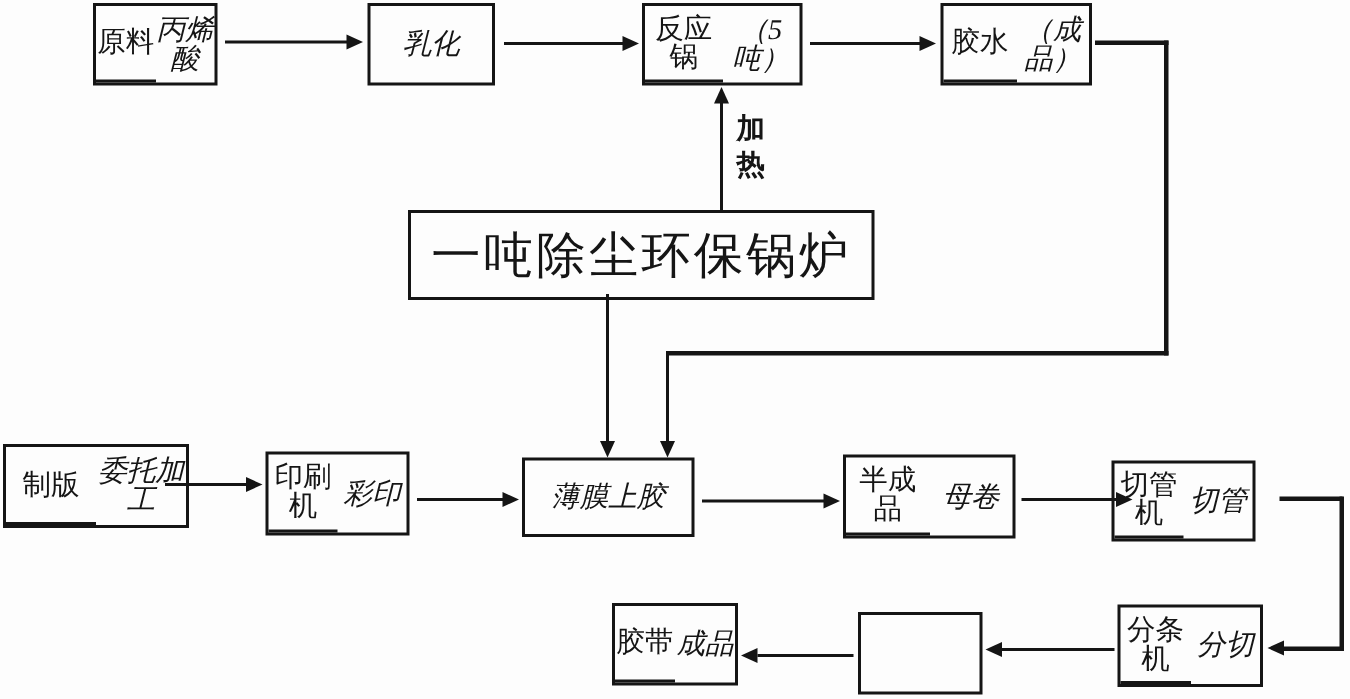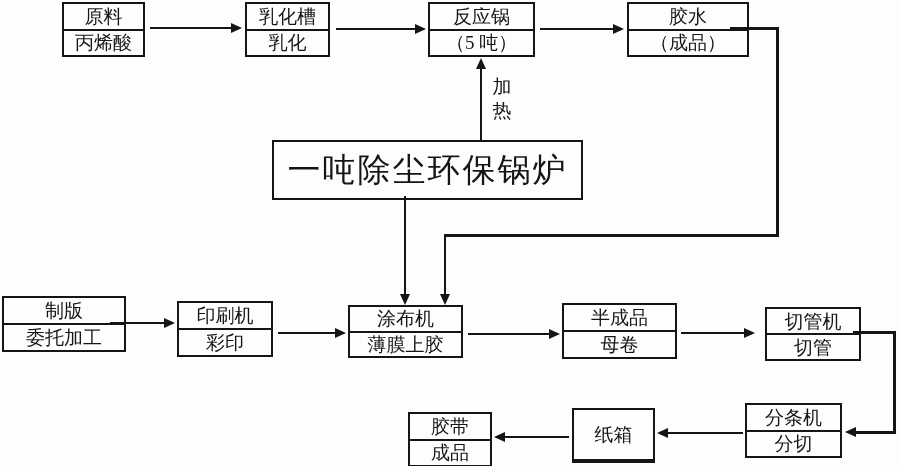--- a/index.html
+++ b/index.html
@@ -12,118 +12,114 @@
     width:900px;height:466px;
     background:var(--bg);
     font-family:"Liberation Serif","DejaVu Serif",serif;
     color:var(--ink);
     overflow:hidden;
   }
   .node{
     position:absolute;
     border:2px solid var(--ink);
     background:var(--bg);
-    display:flex;flex-direction:column;
+    display:flex;
     box-sizing:border-box;
     text-align:center;
     font-size:19px;
     line-height:1;
   }
   .node .c1{flex:1;border-bottom:2px solid var(--ink);display:flex;align-items:center;justify-content:center;}
-  .node .c2{flex:1;display:flex;align-items:center;justify-content:center;}
+  .node .c2{flex:1;display:flex;align-items:center;justify-content:center;font-style:italic;}
   .bignode{
     position:absolute;
     border:2px solid var(--ink);
     background:var(--bg);
     box-sizing:border-box;
     display:flex;align-items:center;justify-content:center;
     font-size:33px;
     letter-spacing:2px;
     white-space:nowrap;
   }
   .hline,.vline{position:absolute;background:var(--ink);}
   .ah{position:absolute;width:0;height:0;}
   .ah.r{border-top:5px solid transparent;border-bottom:5px solid transparent;border-left:11px solid var(--ink);}
   .ah.l{border-top:5px solid transparent;border-bottom:5px solid transparent;border-right:11px solid var(--ink);}
   .ah.u{border-left:5px solid transparent;border-right:5px solid transparent;border-bottom:11px solid var(--ink);}
   .ah.d{border-left:5px solid transparent;border-right:5px solid transparent;border-top:11px solid var(--ink);}
   .edge-label{
     position:absolute;
-    font-weight:normal;
+    font-weight:bold;
     font-size:19px;
     width:22px;
     line-height:1.25;
     word-break:break-all;
-    text-align:center;
   }
 </style>
 </head>
 <body>
 
 <div class="canvas">
 
   <div class="node" style="left:62px;top:2px;width:83px;height:55px">
     <div class="c1">原料</div>
     <div class="c2">丙烯酸</div>
   </div>
 
   <div class="node" style="left:245px;top:2px;width:85px;height:55px">
-    <div class="c1">乳化槽</div>
     <div class="c2">乳化</div>
   </div>
 
   <div class="node" style="left:428px;top:2px;width:107px;height:55px">
     <div class="c1">反应锅</div>
     <div class="c2">（5 吨）</div>
   </div>
 
-  <div class="node" style="left:627px;top:2px;width:122px;height:55px">
+  <div class="node" style="left:627px;top:2px;width:101px;height:55px">
     <div class="c1">胶水</div>
     <div class="c2">（成品）</div>
   </div>
 
   <div class="bignode" style="left:272px;top:140px;width:311px;height:60px">
     <span>一吨除尘环保锅炉</span>
   </div>
 
   <div class="node" style="left:2px;top:296px;width:124px;height:56px">
     <div class="c1">制版</div>
     <div class="c2">委托加工</div>
   </div>
 
   <div class="node" style="left:177px;top:301px;width:96px;height:56px">
     <div class="c1">印刷机</div>
     <div class="c2">彩印</div>
   </div>
 
   <div class="node" style="left:348px;top:305px;width:115px;height:53px">
-    <div class="c1">涂布机</div>
     <div class="c2">薄膜上胶</div>
   </div>
 
   <div class="node" style="left:562px;top:303px;width:115px;height:56px">
     <div class="c1">半成品</div>
     <div class="c2">母卷</div>
   </div>
 
-  <div class="node" style="left:765px;top:307px;width:96px;height:54px">
+  <div class="node" style="left:741px;top:307px;width:96px;height:54px">
     <div class="c1">切管机</div>
     <div class="c2">切管</div>
   </div>
 
   <div class="node" style="left:745px;top:403px;width:97px;height:55px">
     <div class="c1">分条机</div>
     <div class="c2">分切</div>
   </div>
 
   <div class="node" style="left:572px;top:408px;width:83px;height:55px">
-    <div class="c1">纸箱</div>
   </div>
 
-  <div class="node" style="left:408px;top:412px;width:84px;height:55px">
+  <div class="node" style="left:408px;top:402px;width:84px;height:55px">
     <div class="c1">胶带</div>
     <div class="c2">成品</div>
   </div>
 
   <div class="hline" style="left:150px;top:27px;width:82px;height:2px"></div>
   <div class="ah r" style="left:231px;top:23px"></div>
 
   <div class="hline" style="left:336px;top:28px;width:80px;height:2px"></div>
   <div class="ah r" style="left:415px;top:24px"></div>
 

